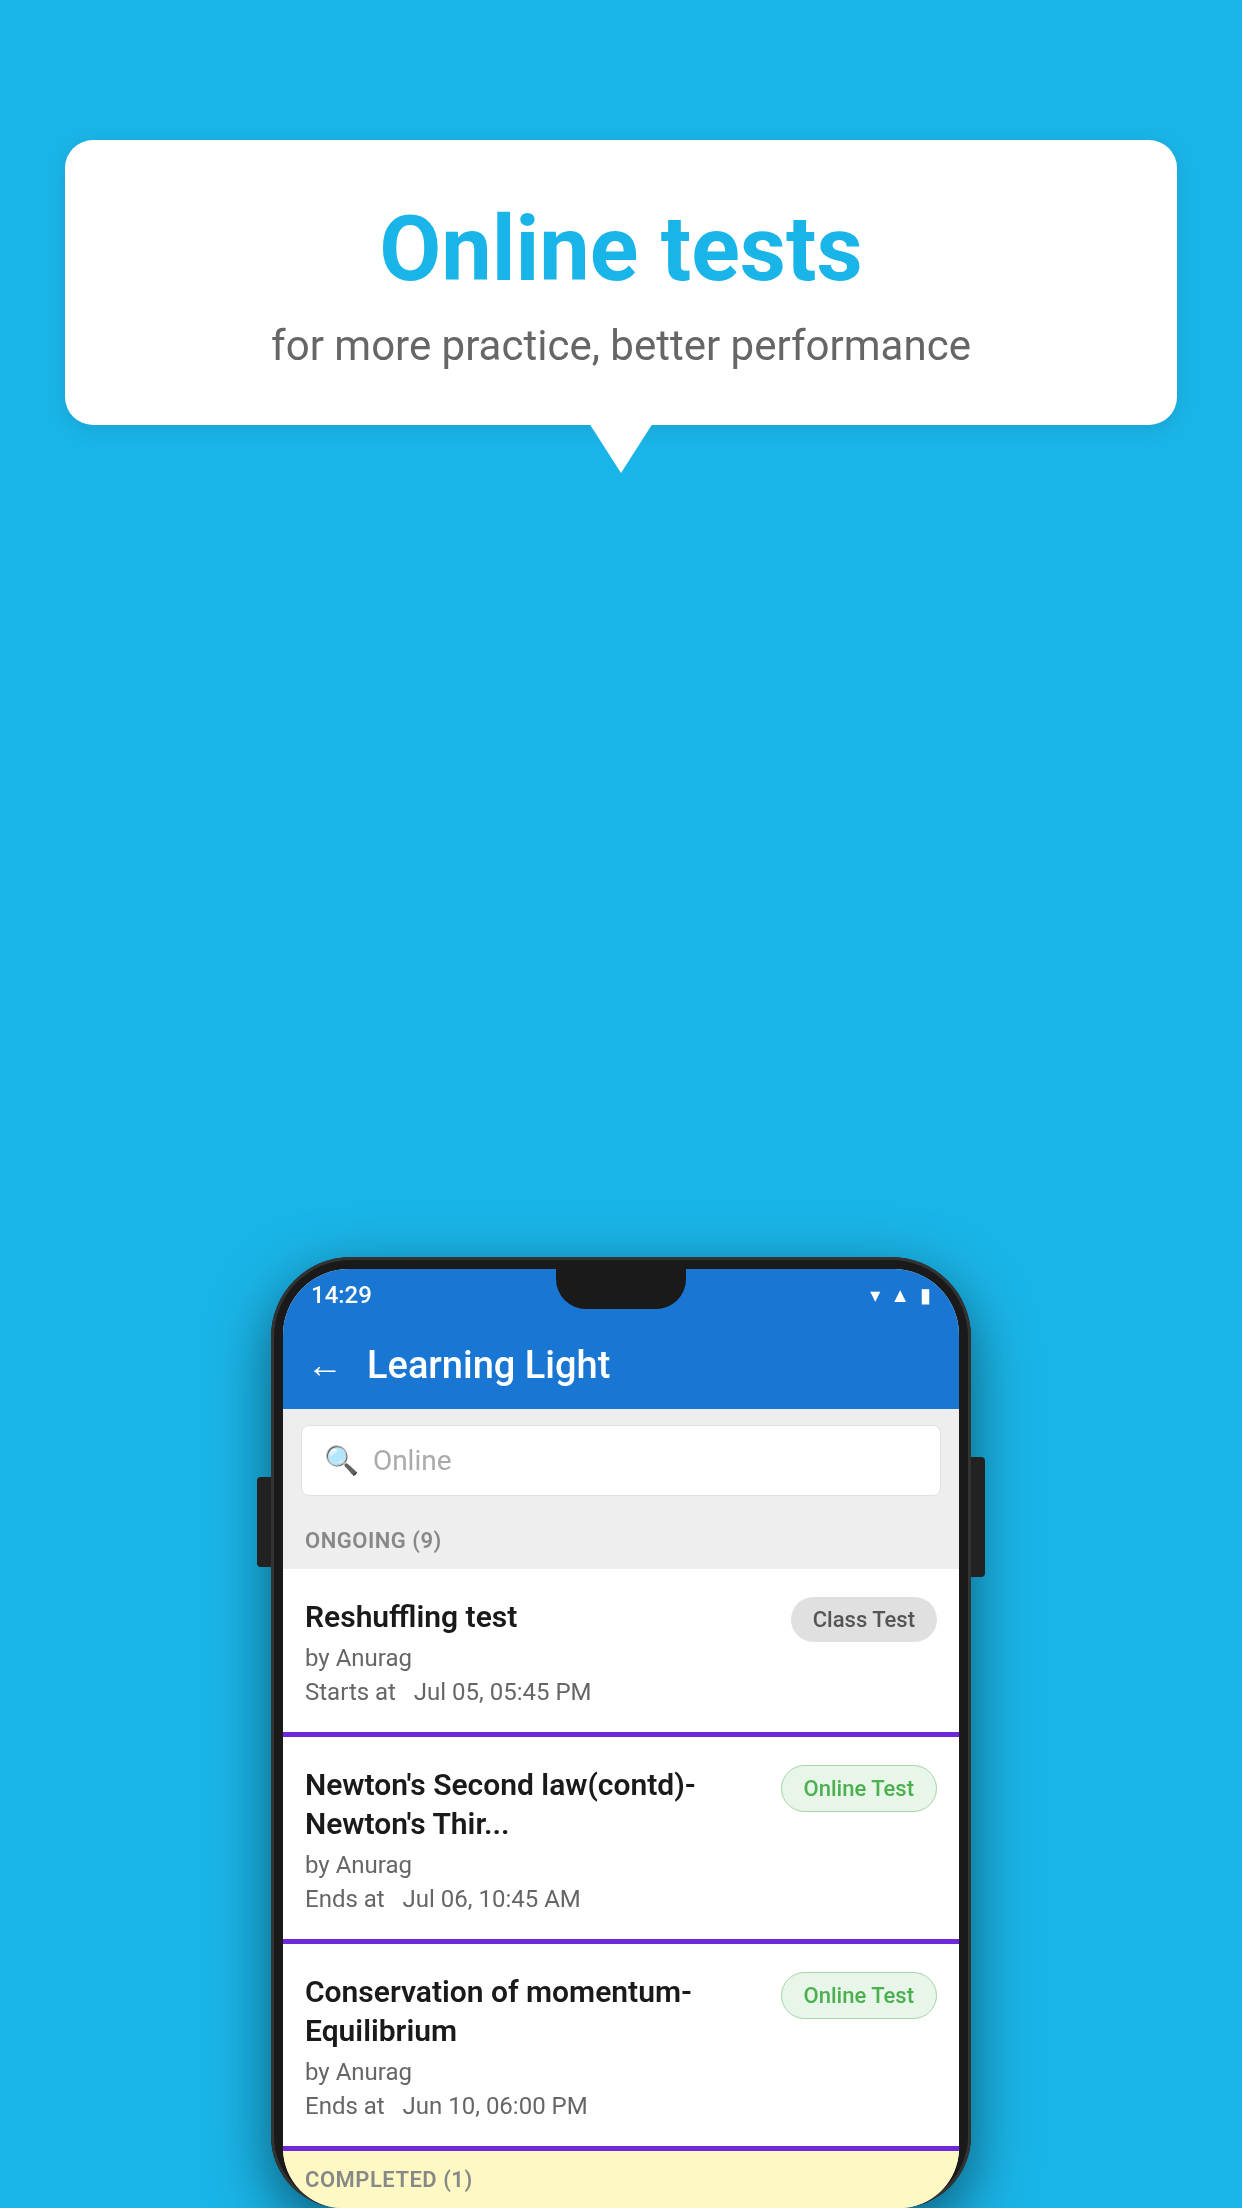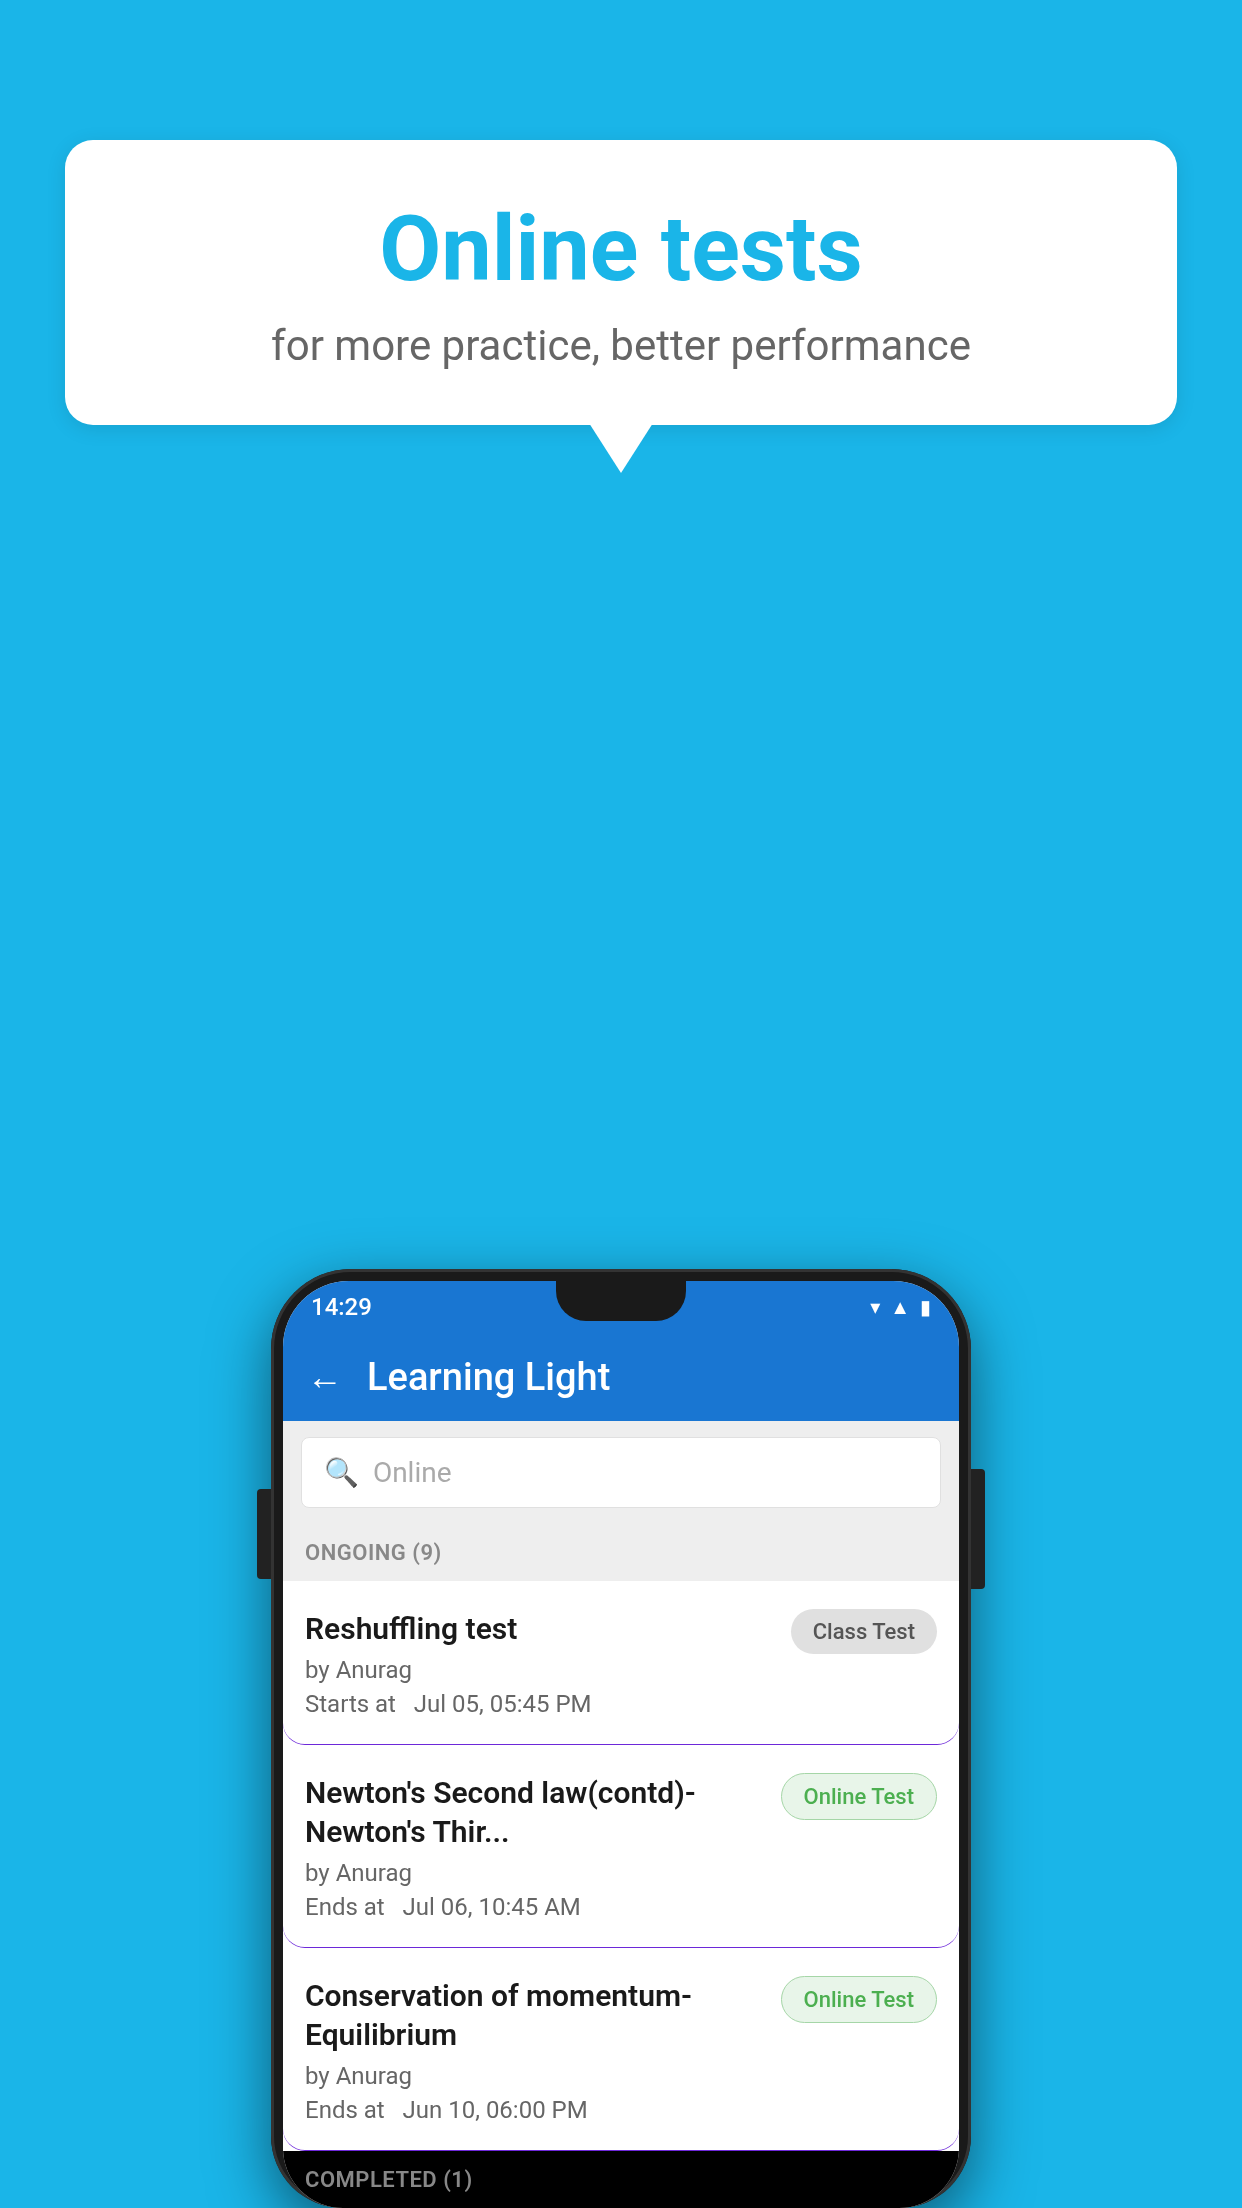--- a/index.html
+++ b/index.html
@@ -245,26 +245,25 @@
       letter-spacing: 0.5px;
     }
 
     
     .test-list {
       background: white;
     }
 
     .test-item {
       padding: 28px 22px 26px;
-      border-bottom: 1px solid #6d28d9;
+      border-bottom: 5px solid #6d28d9;
       display: flex;
       align-items: flex-start;
       justify-content: space-between;
       gap: 10px;
-      border-radius: 22px;
     }
 
     .test-content {
       flex: 1;
     }
 
     .test-name {
       font-size: 30px;
       font-weight: 600;
       color: #1a1a1a;
@@ -298,21 +297,21 @@
     }
 
     .badge-online {
       background: #e8f5e9;
       color: #4caf50;
       border: 1.5px solid #a5d6a7;
     }
 
     
     .completed-header {
-      background: #000000;
+      background: #fef9c3;
       padding: 16px 22px;
       font-size: 22px;
       font-weight: 600;
       color: #888;
       letter-spacing: 0.5px;
     }
   </style>
 </head>
 <body>
 

